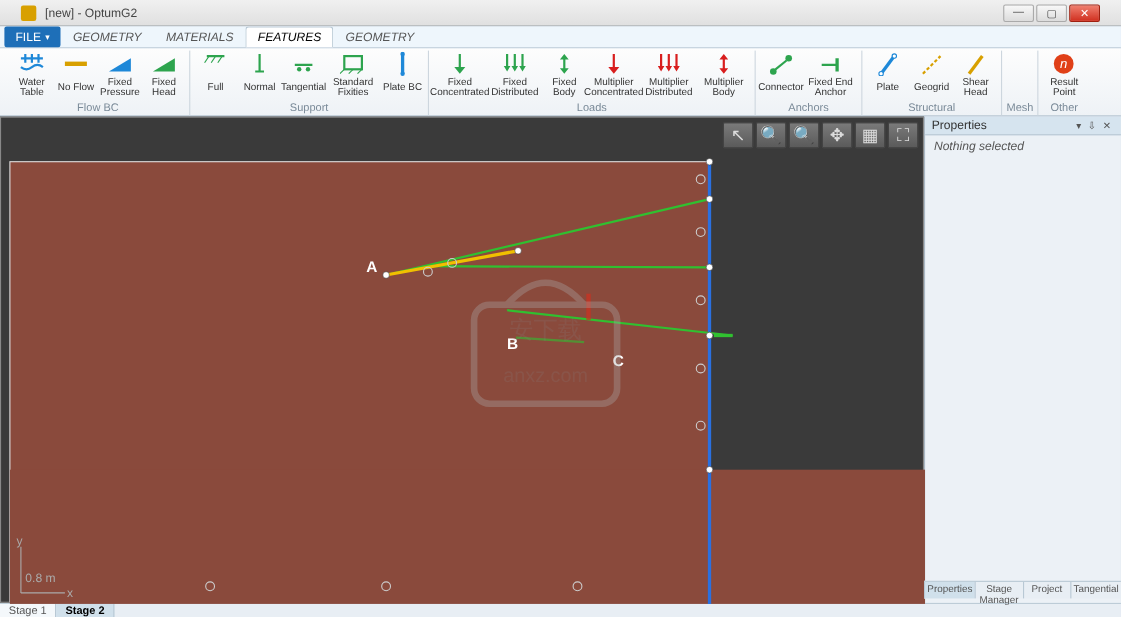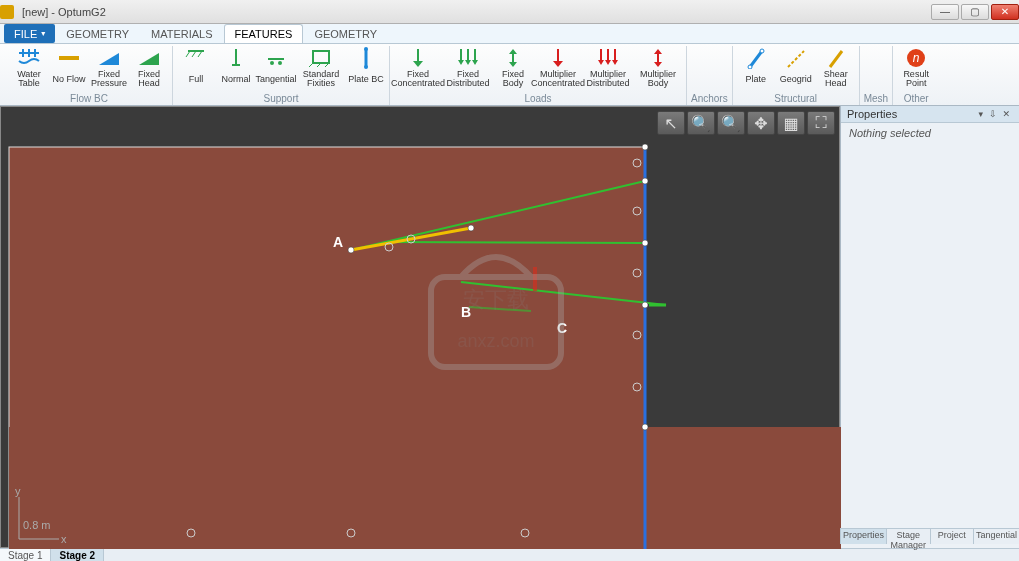--- a/index.html
+++ b/index.html
@@ -1,17 +1,17 @@
 <!DOCTYPE html>
 <html><head>
 <meta charset="utf-8">
 <style>
 * { box-sizing: border-box; margin: 0; padding: 0; font-family: "Segoe UI", Tahoma, sans-serif; }
 html, body { width: 1019px; height: 561px; overflow: hidden; background: #d4e4f0; }
-.titlebar { height: 24px; background: linear-gradient(#f0f0f0,#e0e0e0); border-bottom:1px solid #b0b0b0; display:flex; align-items:center; padding:0 0; font-size:11px; color:#444; }
+.titlebar { height: 24px; background: linear-gradient(#f0f0f0,#e0e0e0); border-bottom:1px solid #b0b0b0; display:flex; align-items:center; padding:0 19px; font-size:11px; color:#444; }
 .titlebar .title { flex:1; padding-left:4px; }
 .tb-btn { width:28px; height:16px; margin-left:2px; border:1px solid #aaa; border-radius:2px; background:linear-gradient(#f8f8f8,#dcdcdc); display:flex; align-items:center; justify-content:center; font-size:10px; cursor:pointer;}
 .tb-close { background:linear-gradient(#f08070,#d03020); color:#fff; border-color:#a02010;}
 .menubar { height:20px; background:#eef6fc; display:flex; padding-left:4px; font-size:11px; border-bottom:1px solid #b8c8d4;}
 .file-btn { background:#1e6fb8; color:#fff; padding:2px 10px; border-radius:2px; font-size:11px; cursor:pointer; display:flex; align-items:center;}
 .file-btn:after{content:"▾"; font-size:8px; margin-left:4px;}
 .tab { padding:3px 10px; color:#555; cursor:pointer; border:1px solid transparent; border-bottom:none;}
 .tab.active { background:#fff; border-color:#b8c8d4; border-radius:3px 3px 0 0; color:#000;}
 .ribbon { height:62px; background:linear-gradient(#fdfdfd,#eef2f6); border-bottom:1px solid #aab8c4; display:flex; padding:2px 6px 0 6px; }
 .group { display:flex; flex-direction:column; align-items:center; border-right:1px solid #cdd6de; padding:0 4px;}
@@ -50,21 +50,21 @@
 <div class="titlebar">
   <span style="width:14px;height:14px;background:#d8a000;border-radius:2px;margin-right:4px;"></span>
   <span class="title">[new] - OptumG2</span>
   <div class="tb-btn">—</div>
   <div class="tb-btn">▢</div>
   <div class="tb-btn tb-close">✕</div>
 </div>
 
 <div class="menubar">
   <div class="file-btn">FILE</div>
-  <div id="menu-tabs" style="display:flex;">
+  <div id="menu-tabs" style="display:flex;font-style:italic;">
       <div class="tab">GEOMETRY</div>
       <div class="tab">MATERIALS</div>
       <div class="tab active">FEATURES</div>
       <div class="tab">GEOMETRY</div>
     </div>
 </div>
 
 <div class="ribbon" id="ribbon">
     <div class="group">
       <div class="group-items">
@@ -219,20 +219,41 @@
             <svg width="24" height="22" viewBox="0 0 24 22">
               <path d="M12 2l4 5h-3v8h3l-4 5l-4-5h3V7h-3z" fill="#d81e1e"></path>
             </svg>
           </div>
           <div class="rlabel">Multiplier Body</div>
         </div>
       </div>
       <div class="group-label">Loads</div>
     </div>
     <div class="group">
+      <div class="group-items">
+        <div class="rbtn">
+          <div class="ricon">
+            <svg width="24" height="22" viewBox="0 0 24 22">
+              <circle cx="5" cy="18" r="3" fill="#2da44e"></circle>
+              <circle cx="19" cy="6" r="3" fill="#2da44e"></circle>
+              <line x1="7" y1="16" x2="17" y2="8" stroke="#2da44e" stroke-width="2"></line>
+            </svg>
+          </div>
+          <div class="rlabel">Connector</div>
+        </div>
+        <div class="rbtn wide">
+          <div class="ricon">
+            <svg width="24" height="22" viewBox="0 0 24 22">
+              <line x1="4" y1="12" x2="18" y2="12" stroke="#2da44e" stroke-width="2"></line>
+              <line x1="18" y1="6" x2="18" y2="18" stroke="#2da44e" stroke-width="3"></line>
+            </svg>
+          </div>
+          <div class="rlabel">Fixed End Anchor</div>
+        </div>
+      </div>
       <div class="group-label">Anchors</div>
     </div>
     <div class="group">
       <div class="group-items">
         <div class="rbtn">
           <div class="ricon">
             <svg width="24" height="22" viewBox="0 0 24 22">
               <line x1="6" y1="20" x2="18" y2="4" stroke="#1e88d8" stroke-width="3"></line>
               <circle cx="6" cy="20" r="2" fill="#fff" stroke="#1e88d8"></circle>
               <circle cx="18" cy="4" r="2" fill="#fff" stroke="#1e88d8"></circle>

